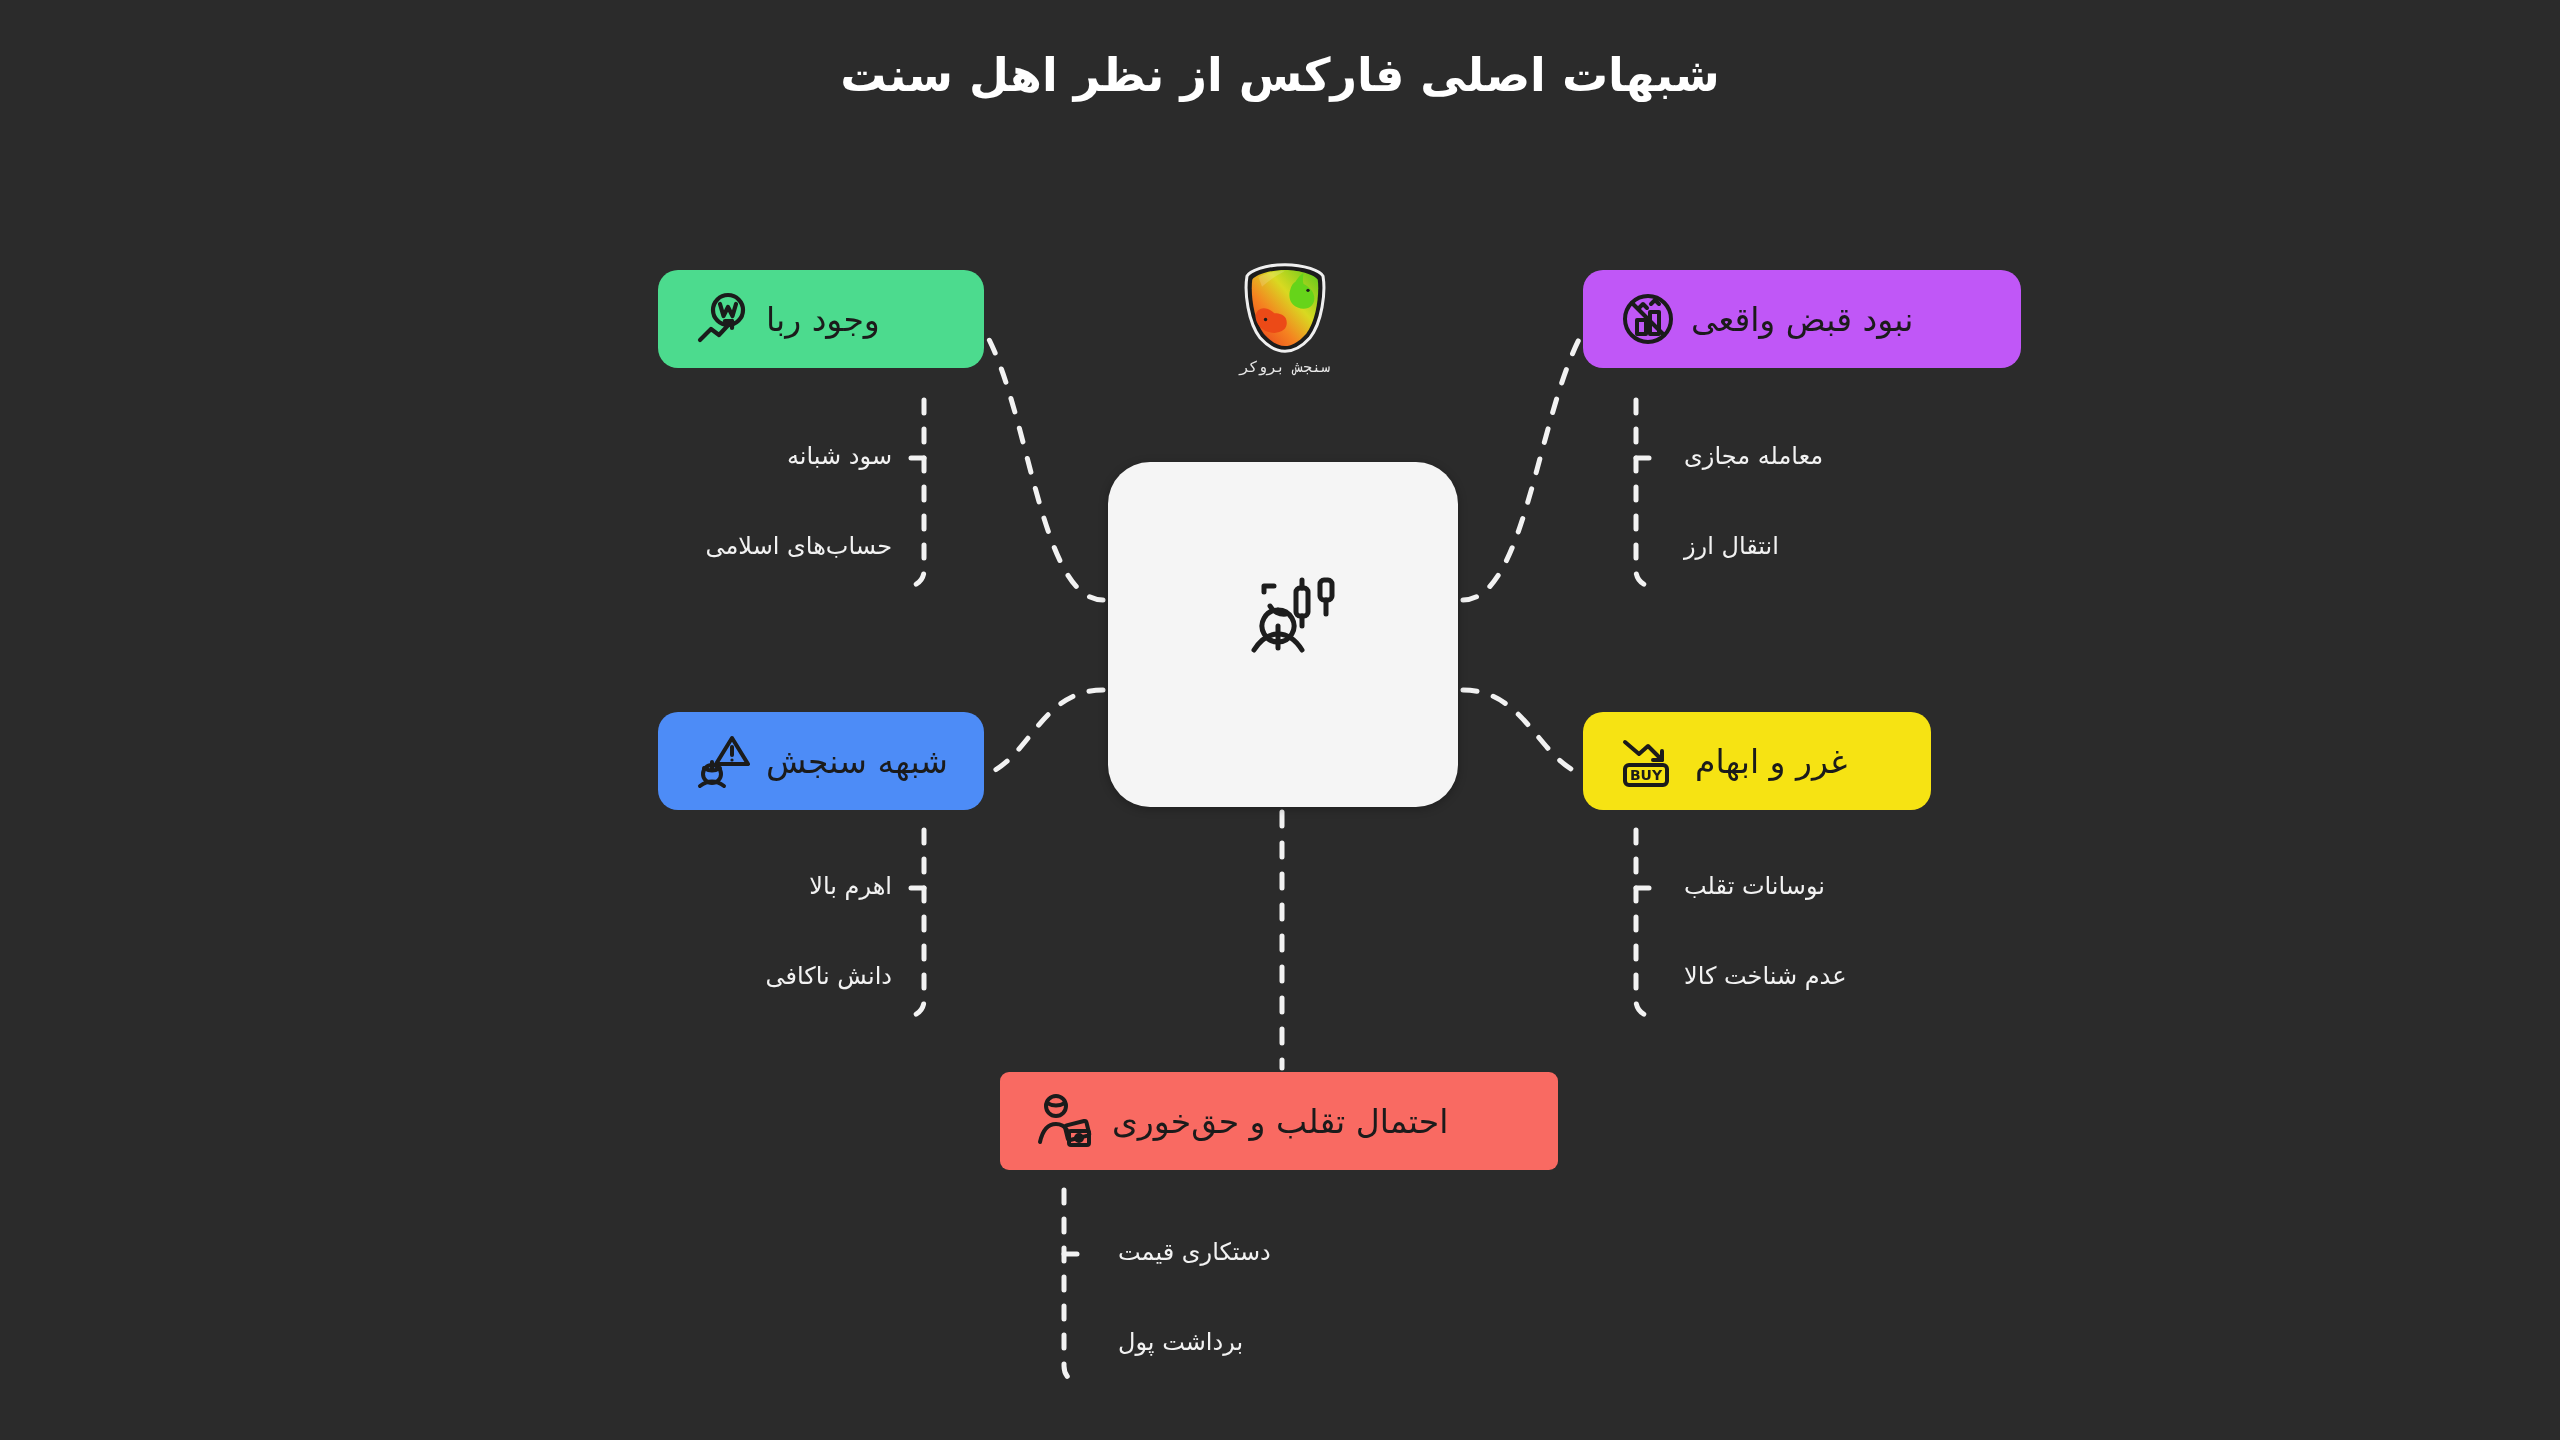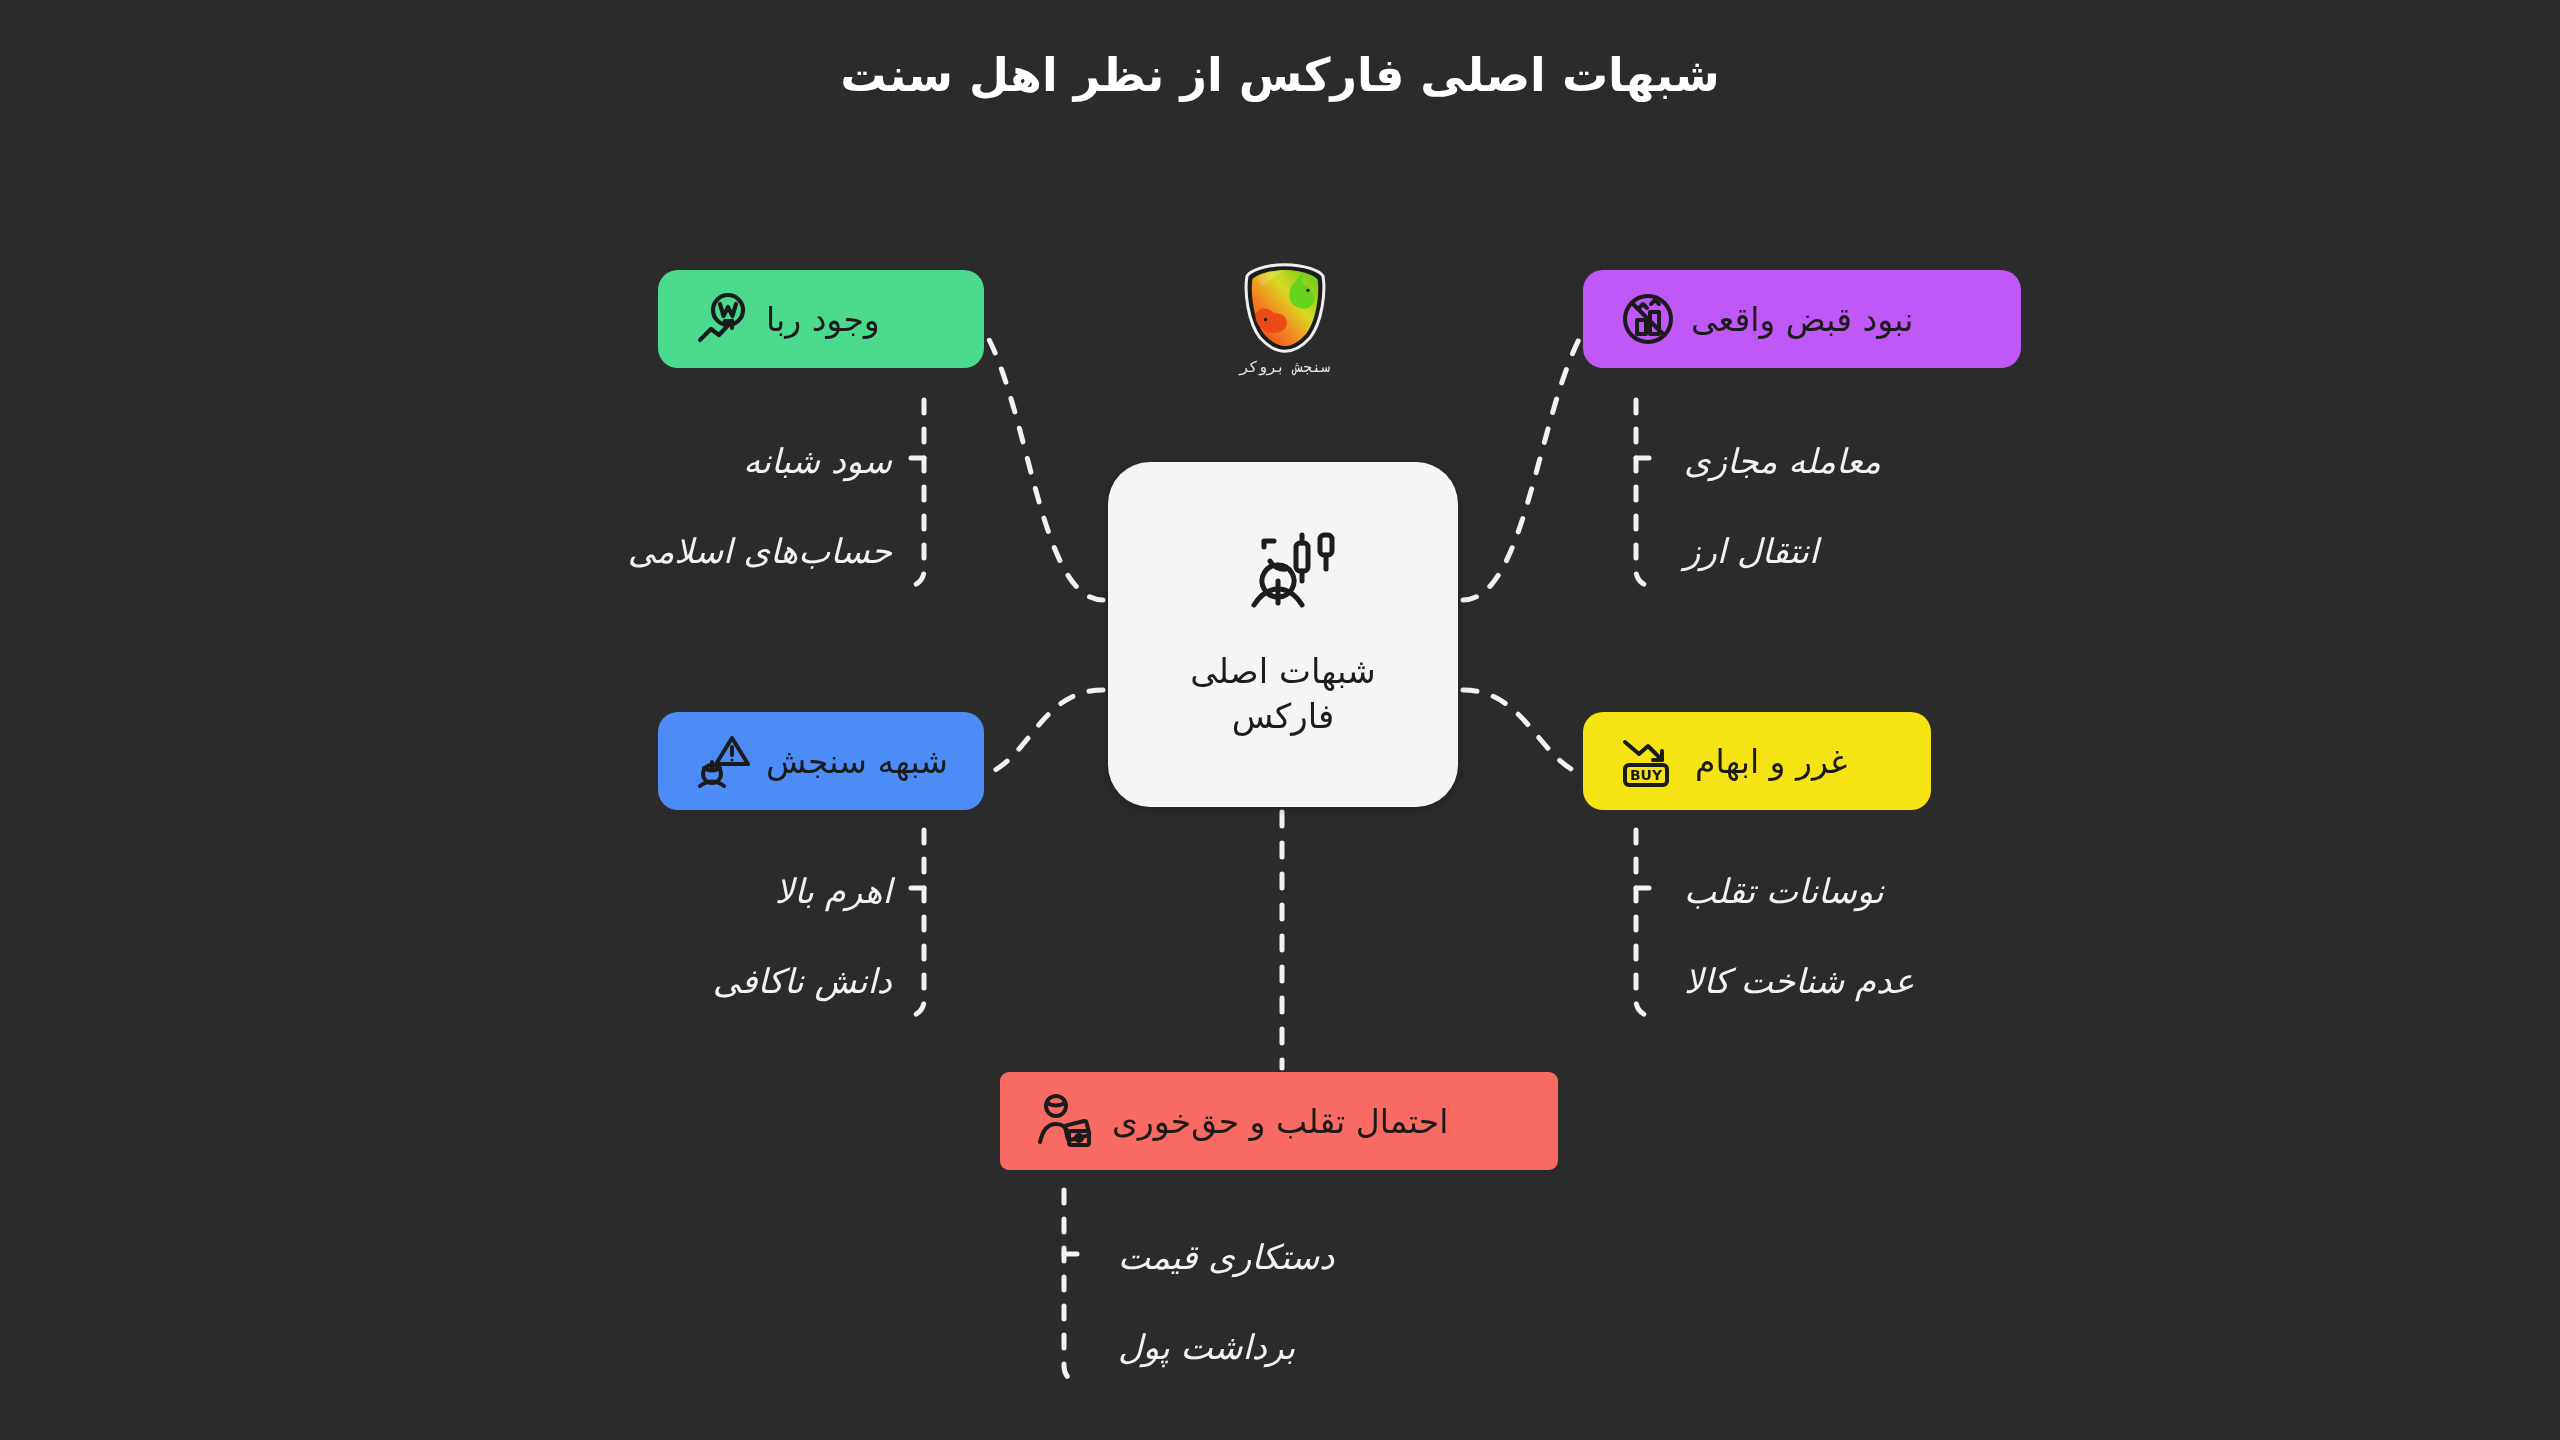--- a/index.html
+++ b/index.html
@@ -126,25 +126,24 @@
   #branch-riba     { left: 658px;  top: 270px;  width: 326px; height: 98px;  background: #4cdb8e; }
   #branch-qabz     { left: 1583px; top: 270px;  width: 438px; height: 98px;  background: #c057f7; }
   #branch-gambling { left: 658px;  top: 712px;  width: 326px; height: 98px;  background: #4d8cf7; }
   #branch-gharar   { left: 1583px; top: 712px;  width: 348px; height: 98px;  background: #f6e313; }
   #branch-fraud    { left: 1000px; top: 1072px; width: 558px; height: 98px;  background: #f96a62; border-radius: 9px; }
 
   
   .sub-label {
     position: absolute;
     color: #f2f2f2;
-    font-size: 34px;
+    font-size: 24px;
     white-space: nowrap;
     direction: rtl;
     line-height: 1;
-    font-style: italic;
   }
   
   #sub-riba-0  { right: 1668px; top: 444px; }
   #sub-riba-1  { right: 1668px; top: 534px; }
   
   #sub-qabz-0  { left: 1684px;  top: 444px; }
   #sub-qabz-1  { left: 1684px;  top: 534px; }
   
   #sub-gamb-0  { right: 1668px; top: 874px; }
   #sub-gamb-1  { right: 1668px; top: 964px; }
@@ -216,22 +215,20 @@
       <path d="M50 34 a16 16 0 1 0 0.01 0"></path>
       <path d="M42 30 a16 16 0 0 0 16 8"></path>
       <path d="M50 50 L50 72"></path>
       <path d="M26 74 q10 -16 24 -16 q14 0 24 16"></path>
       <path d="M36 16 l0 -6 l10 0"></path>
       <rect x="68" y="12" width="12" height="28" rx="4"></rect>
       <path d="M74 4 L74 12 M74 40 L74 50"></path>
       <rect x="92" y="4" width="12" height="20" rx="4"></rect>
       <path d="M98 24 L98 38"></path>
     </svg>
-    <div id="center-label">شبهات اصلی
-فارکس</div>
   </div>
 
   <div id="branch-riba" class="branch" style="background: rgb(76, 219, 142);">
     <svg class="branch-icon" width="58" height="58" viewBox="0 0 58 58" fill="none" stroke="#1b1b1b" stroke-width="4.2" stroke-linecap="round" stroke-linejoin="round">
       <circle cx="34" cy="20" r="15"></circle>
       <path d="M26 14 l3.5 12 l4.5 -9 l4.5 9 l3.5 -12"></path>
       <path d="M6 50 l11 -11 l8 6 l13 -14"></path>
       <path d="M31 31 l7 0 l0 7"></path>
     </svg>
     <span class="branch-label">وجود ربا</span>

